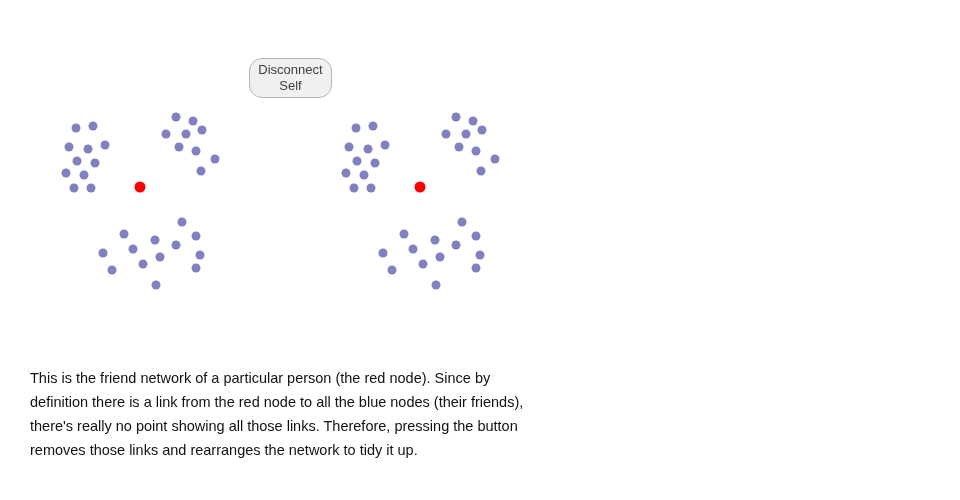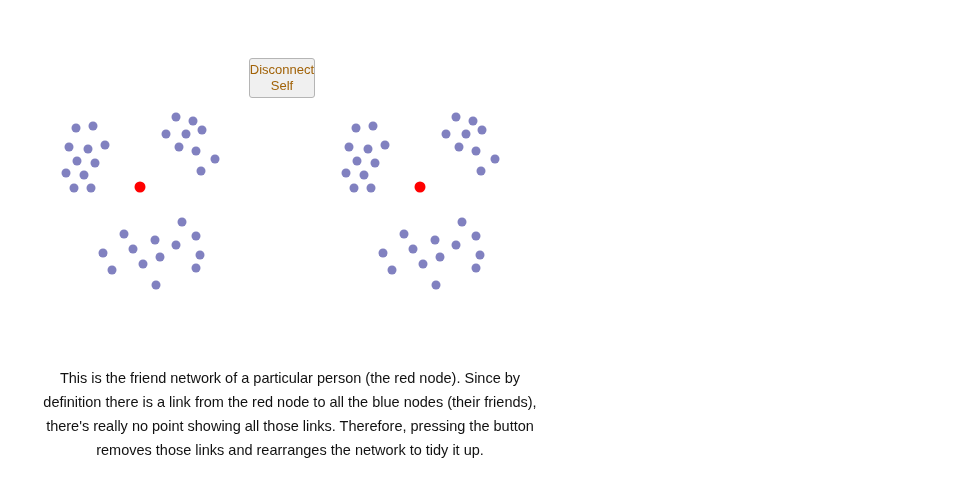--- a/index.html
+++ b/index.html
@@ -18,28 +18,28 @@
   #stage {
     position: relative;
     width: 960px;
     height: 500px;
   }
   
   .btn {
     position: absolute;
     left: 249px;
     top: 58px;
-    width: 66px;
+    width: 83px;
     height: 40px;
     background: #f0f0f0;
     border: 1px solid #b5b5b5;
-    border-radius: 3px;
+    border-radius: 13px;
     font-size: 13px;
     line-height: 16px;
-    color: #a16207;
+    color: #404040;
     text-align: center;
     padding: 0;
     display: flex;
     align-items: center;
     justify-content: center;
     font-family: "Liberation Sans", sans-serif;
     cursor: pointer;
     box-sizing: border-box;
     white-space: pre-line;
   }
@@ -81,21 +81,20 @@
   
   .caption {
     position: absolute;
     left: 30px;
     top: 366px;
     width: 520px;
     font-size: 14.5px;
     line-height: 24px;
     color: #111111;
     font-family: "Liberation Sans", sans-serif;
-    text-align: center;
   }
 </style>
 </head>
 <body>
 
 <div id="stage">
 
   <button class="btn">Disconnect
 Self</button>
 

